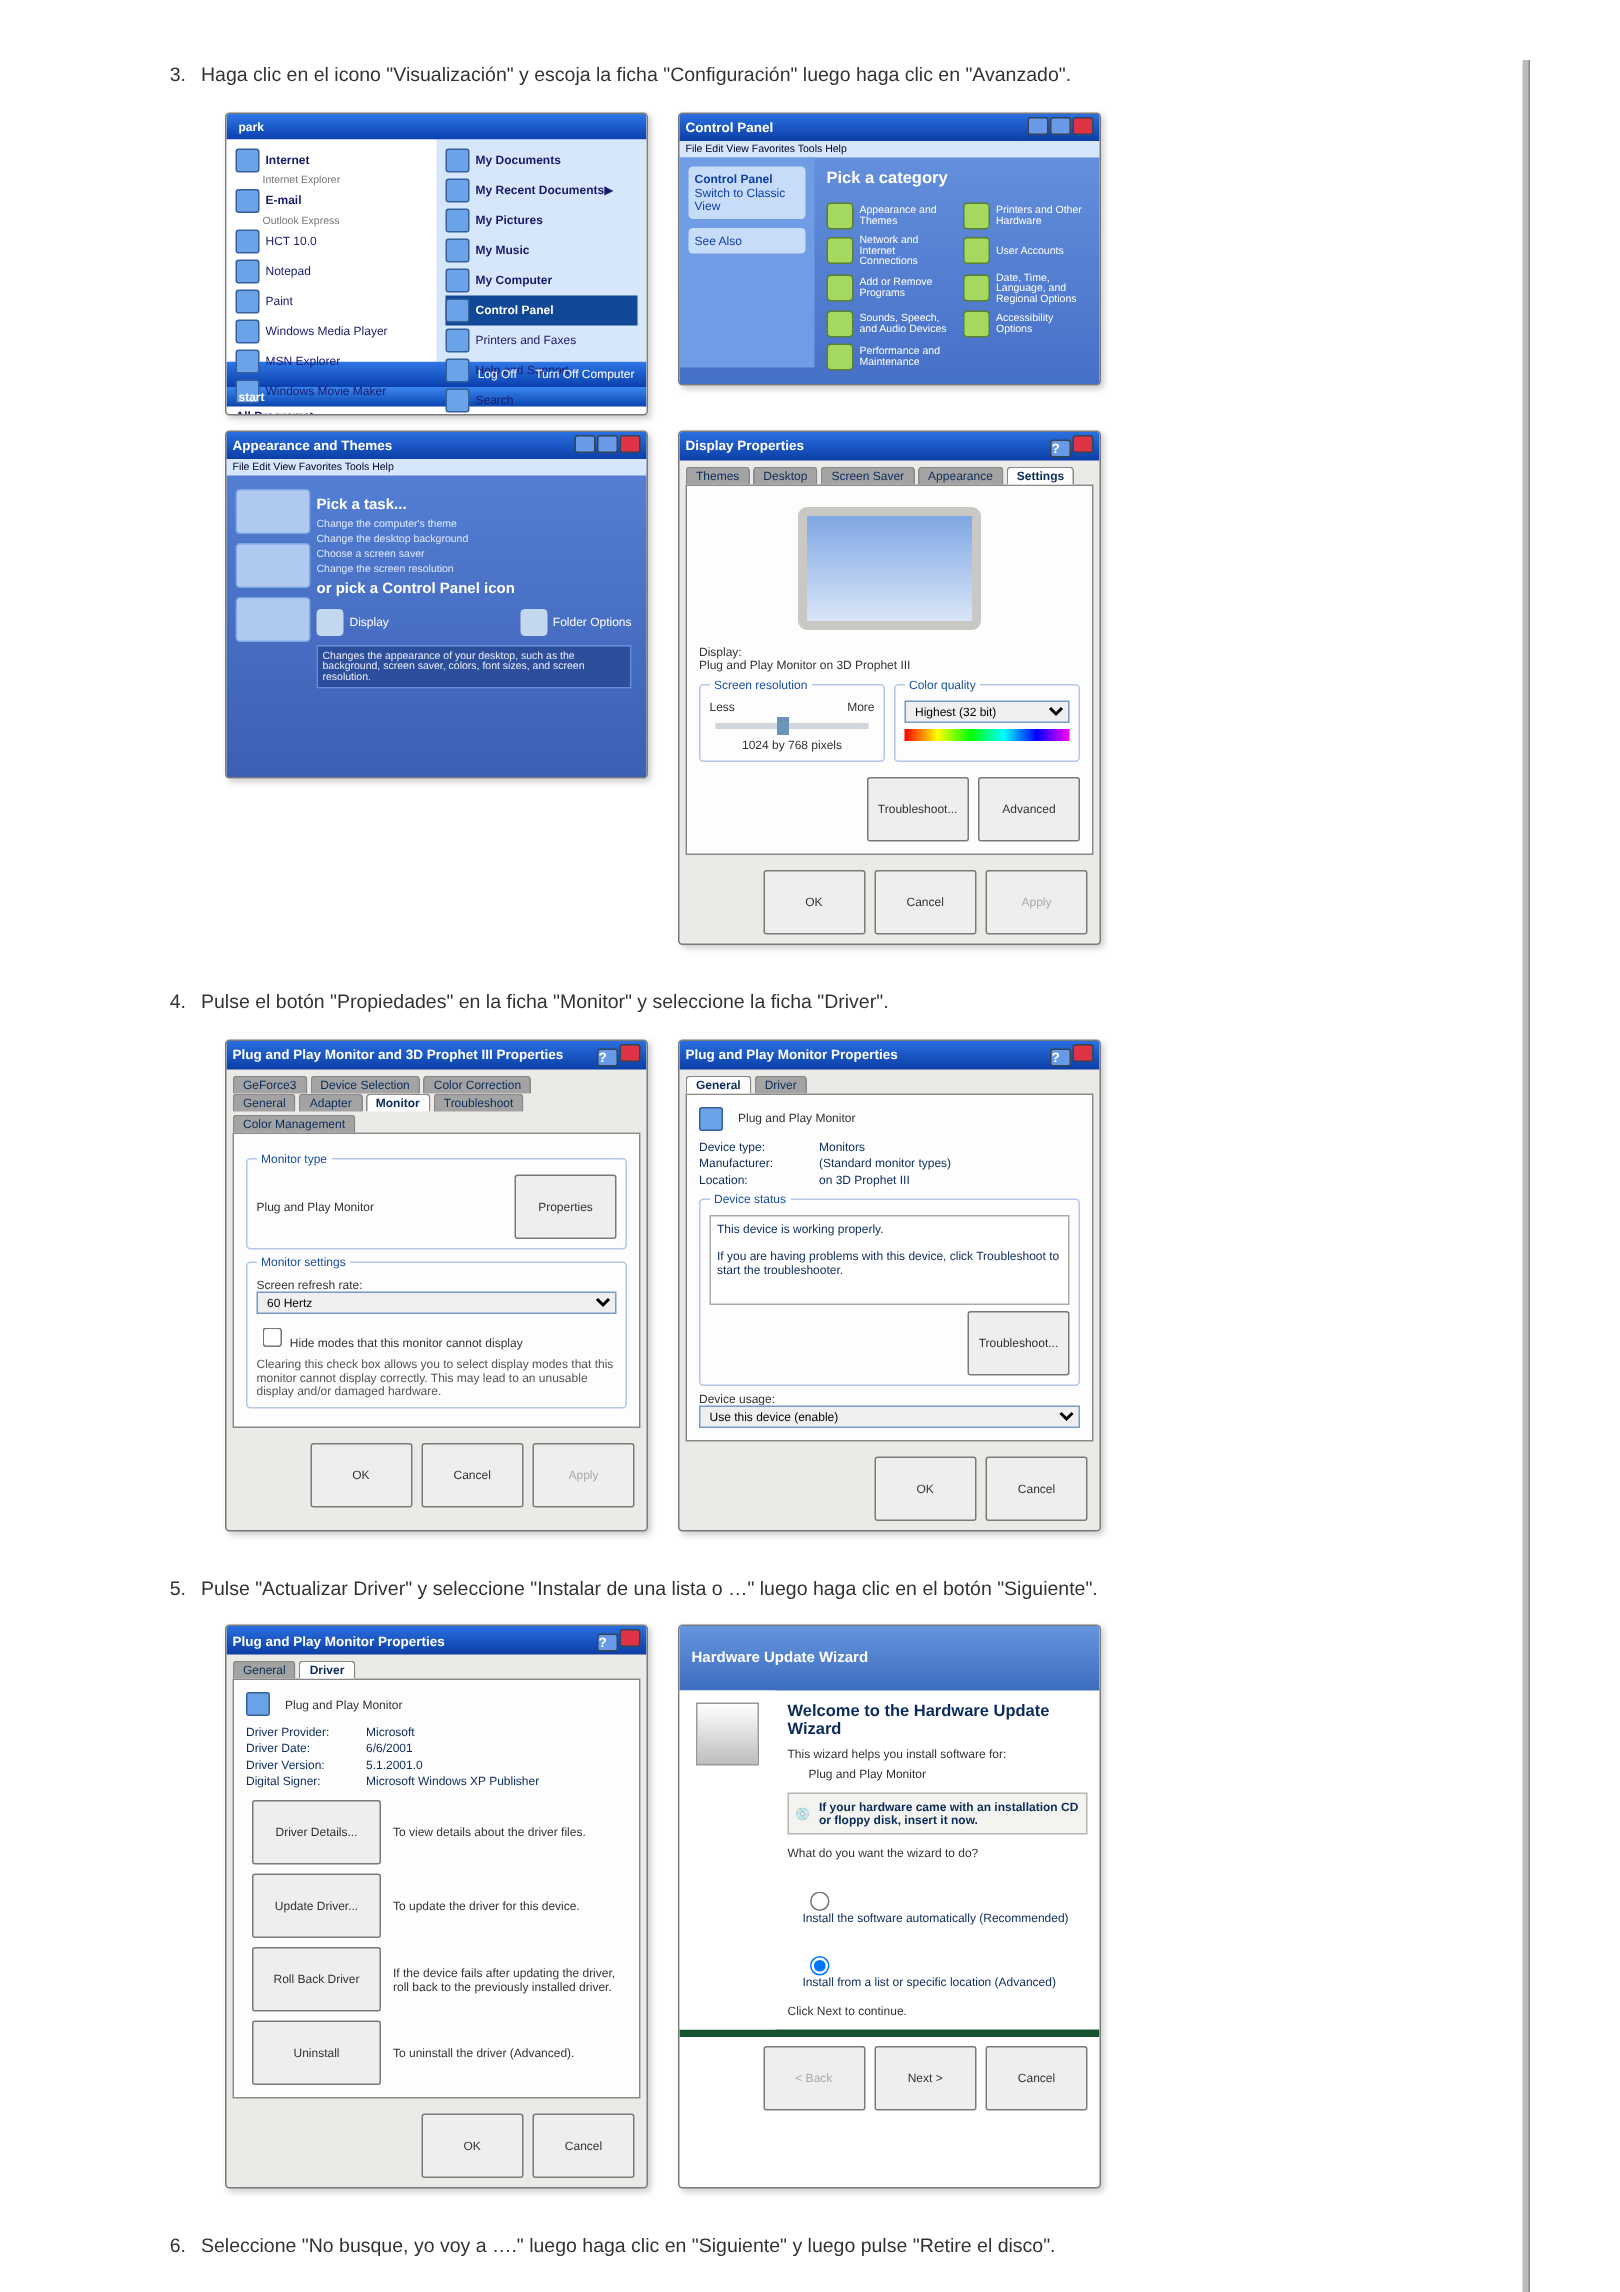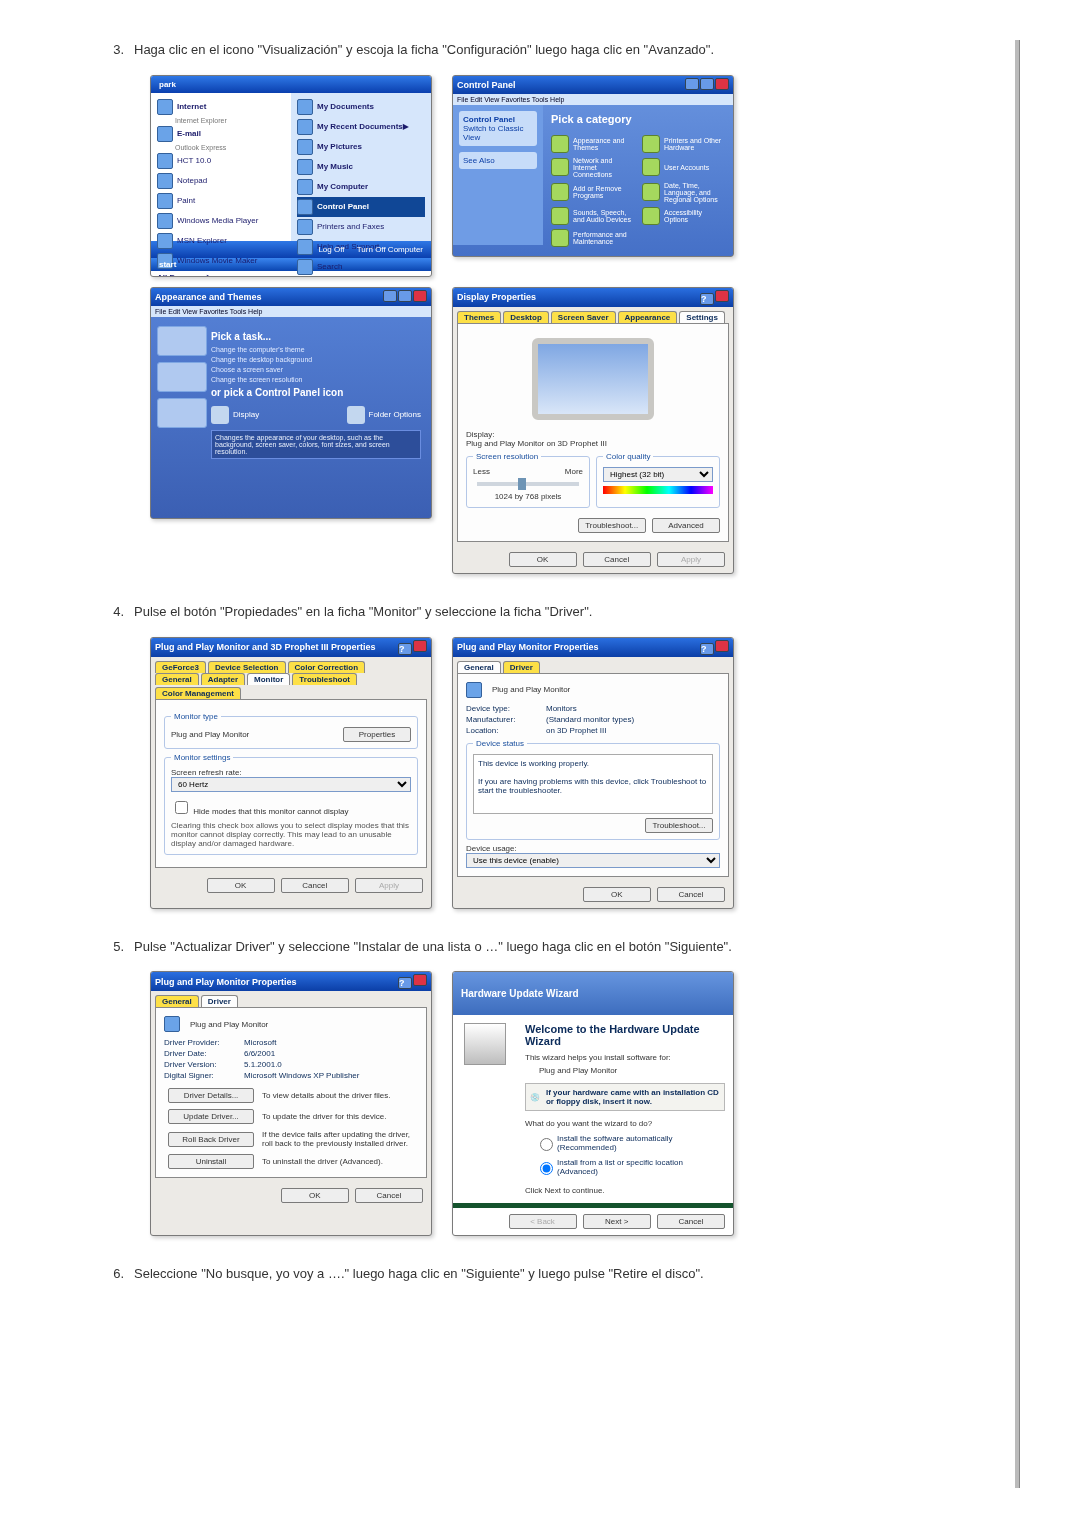--- a/index.html
+++ b/index.html
@@ -164,43 +164,43 @@
 
 .dlg {
   width: 280px;
   background: #eceae6;
 }
 .tabstrip {
   padding:4px 4px 0 4px;
   display:flex; flex-wrap:wrap; gap:2px;
 }
 .tabstrip .tab {
-  background:#fde047; border:1px solid #888; border-bottom:none;
-  border-radius:3px 3px 0 0; padding:1px 6px; font-size:8px;font-weight:bold;
+  background:#a3a3a3; border:1px solid #888; border-bottom:none;
+  border-radius:3px 3px 0 0; padding:1px 6px; font-size:8px;
 }
 .tabstrip .tab.active { background:#fdfdfd; font-weight:bold; }
 .tabarea {
   margin:0 4px 4px 4px; padding:8px;
   background:#fdfdfd; border:1px solid #888;
 }
 .monitor-thumb {
   width:110px; height:70px; margin:6px auto 10px;
   background:linear-gradient(#7fa7e3,#d9e6f8);
   border:6px solid #c9c8c4; border-radius:6px;
 }
 .fieldset {
   border:1px solid #b4c7e7; margin:4px 0; padding:6px; border-radius:3px;
 }
 .fieldset legend { color:#1a4f9e; font-size:8px; padding:0 3px; }
 .slider { height:4px; background:#cfd6de; margin:6px 4px; position:relative; }
 .slider::after { content:''; position:absolute; left:40%; top:-4px; width:8px; height:12px; background:#6e94b5; }
 .dlgbtns { text-align:right; padding:6px 8px; }
 .btn {
   display:inline-block; min-width:54px; text-align:center;
-  padding:2px 6px; border:1px solid #7a7a7a; border-radius:2px;
+  padding:16px 6px; border:1px solid #7a7a7a; border-radius:2px;
   background:#eee; font-size:8px; color:#333; margin-left:4px;
   cursor:pointer;
 }
 .btn.disabled { color:#aaa; cursor:default; }
 select.fake, input.fake {
   font-size:8px; border:1px solid #7a9aca; padding:1px 2px;
 }
 .txt { font-size:8px; color:#333; }
 .devrow { display:flex; font-size:8px; margin:2px 0;align-items:center; }
 .devrow .k { width:80px; }
@@ -222,21 +222,21 @@
 .wiz-ico {
   width:40px; height:40px; margin-top:8px;
   border:1px solid #999; background:linear-gradient(#fff,#bdbdbd);
 }
 .wiz-main { flex:1; padding:8px; }
 .wiz-main h4 { margin:0 0 6px 0; font-size:11px; font-weight:bold; }
 .infobox {
   border:1px solid #b7b7b7; background:#f3f3ef; padding:4px; font-size:8px;
   display:flex; align-items:center; gap:6px; margin:8px 0;
 }
-.radio { display:flex; align-items:center; font-size:8px; margin:6px 0 2px 10px; }
+.radio { display:flex; align-items:flex-start; font-size:8px; margin:18px 0 2px 10px;flex-direction:column; }
 .radio input { margin-right:4px; }
 .wiz-btns { border-top:5px solid #14532d; padding:6px 8px; text-align:right; }
 </style>
 </head>
 <body>
 
 <div class="page">
 <div class="side-border"></div>
 
 <ol class="steps">

